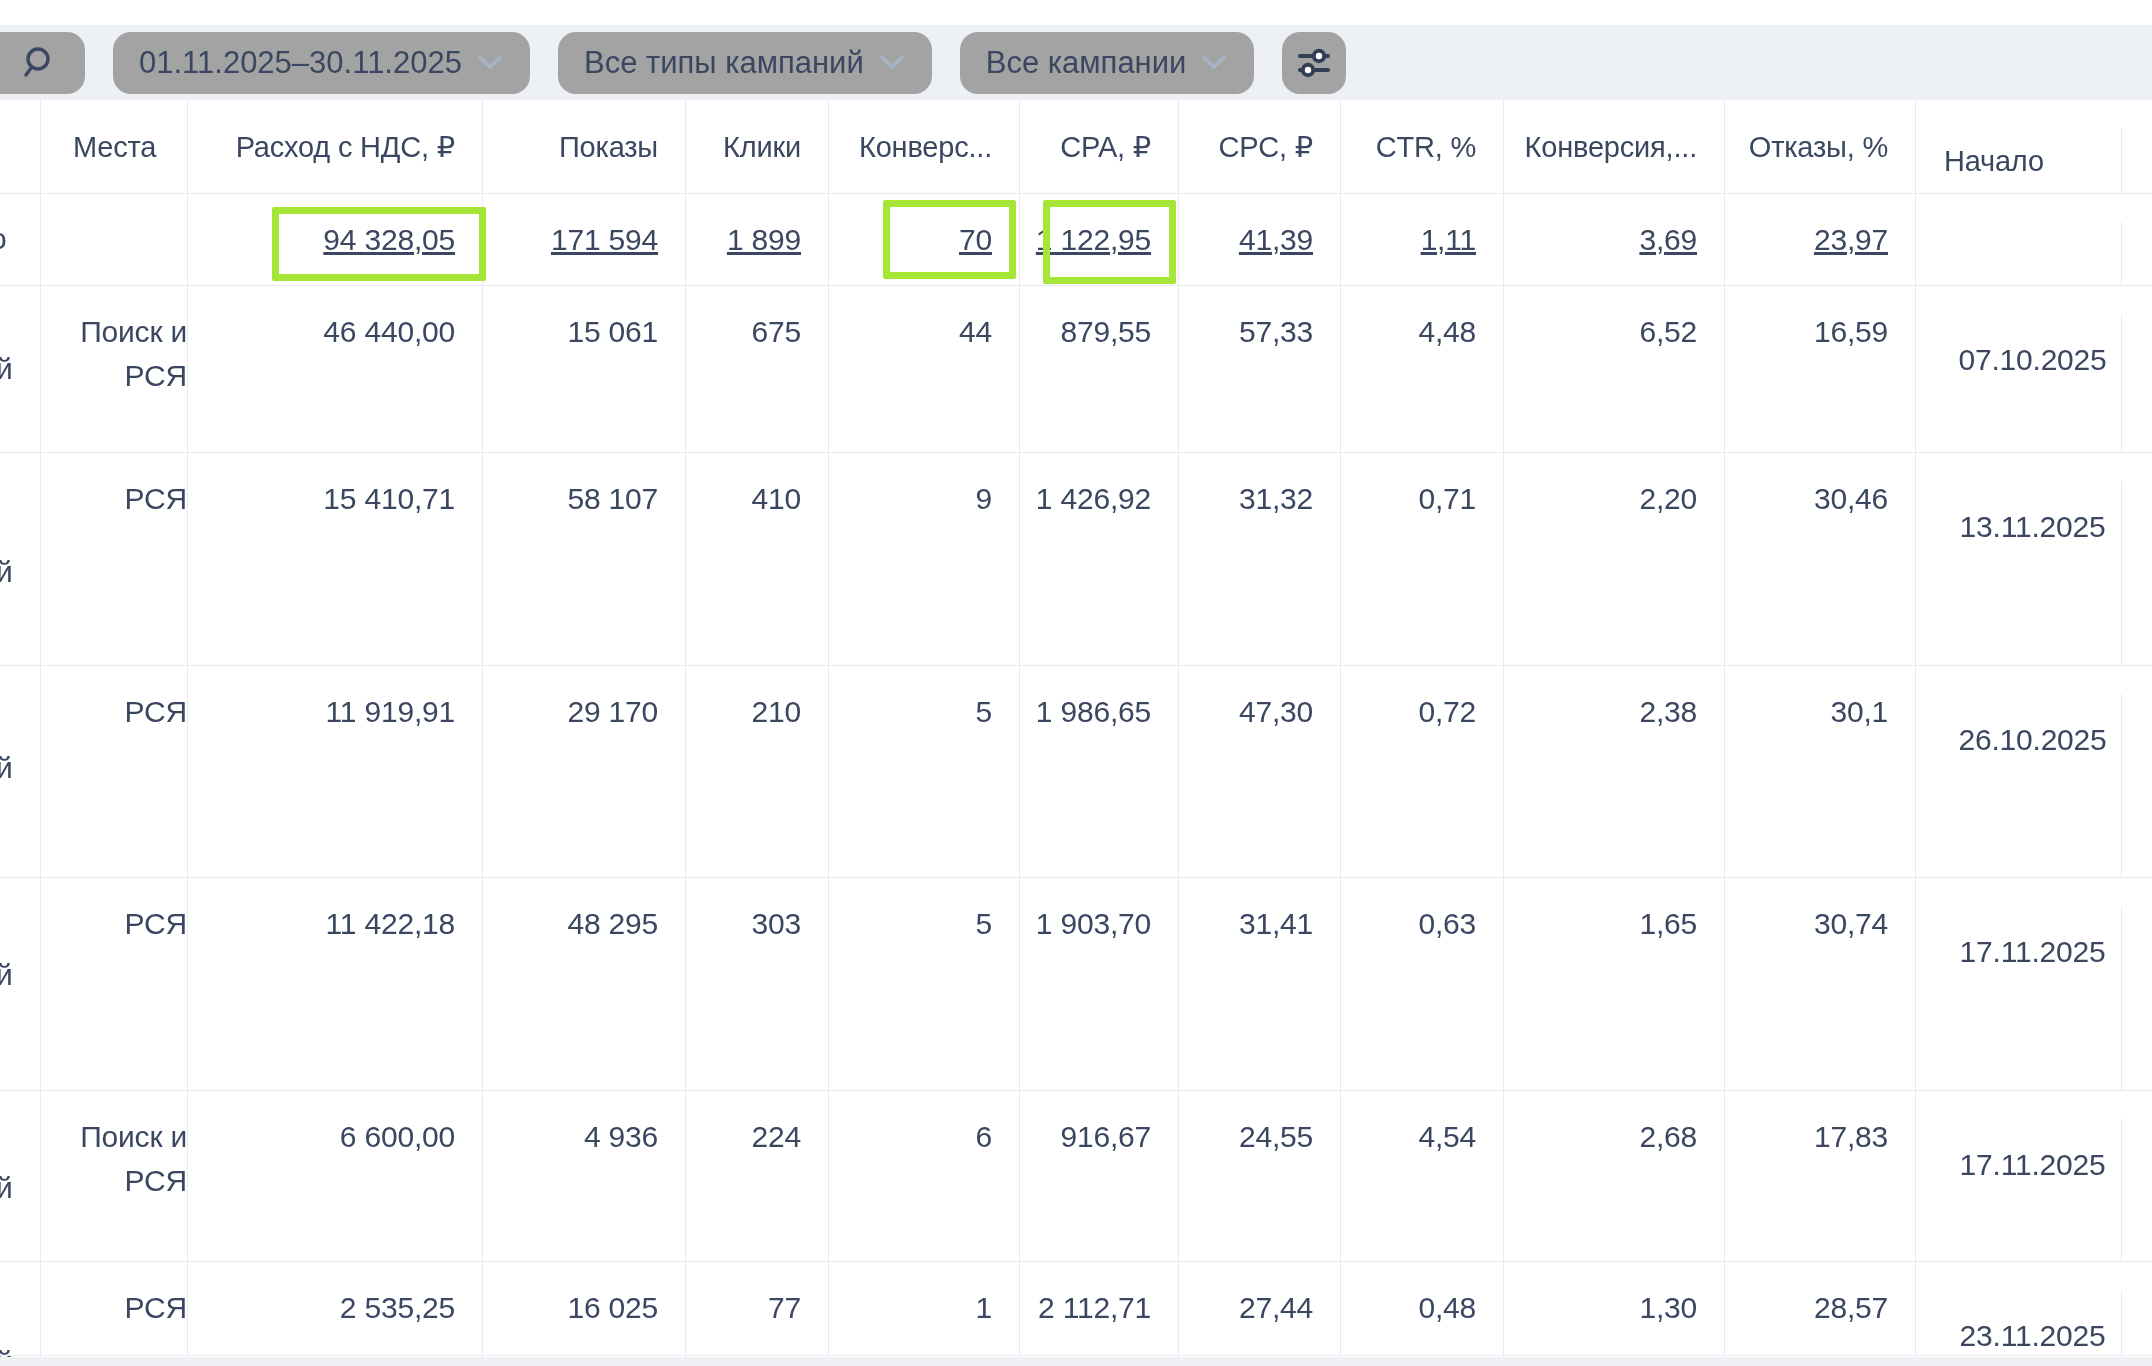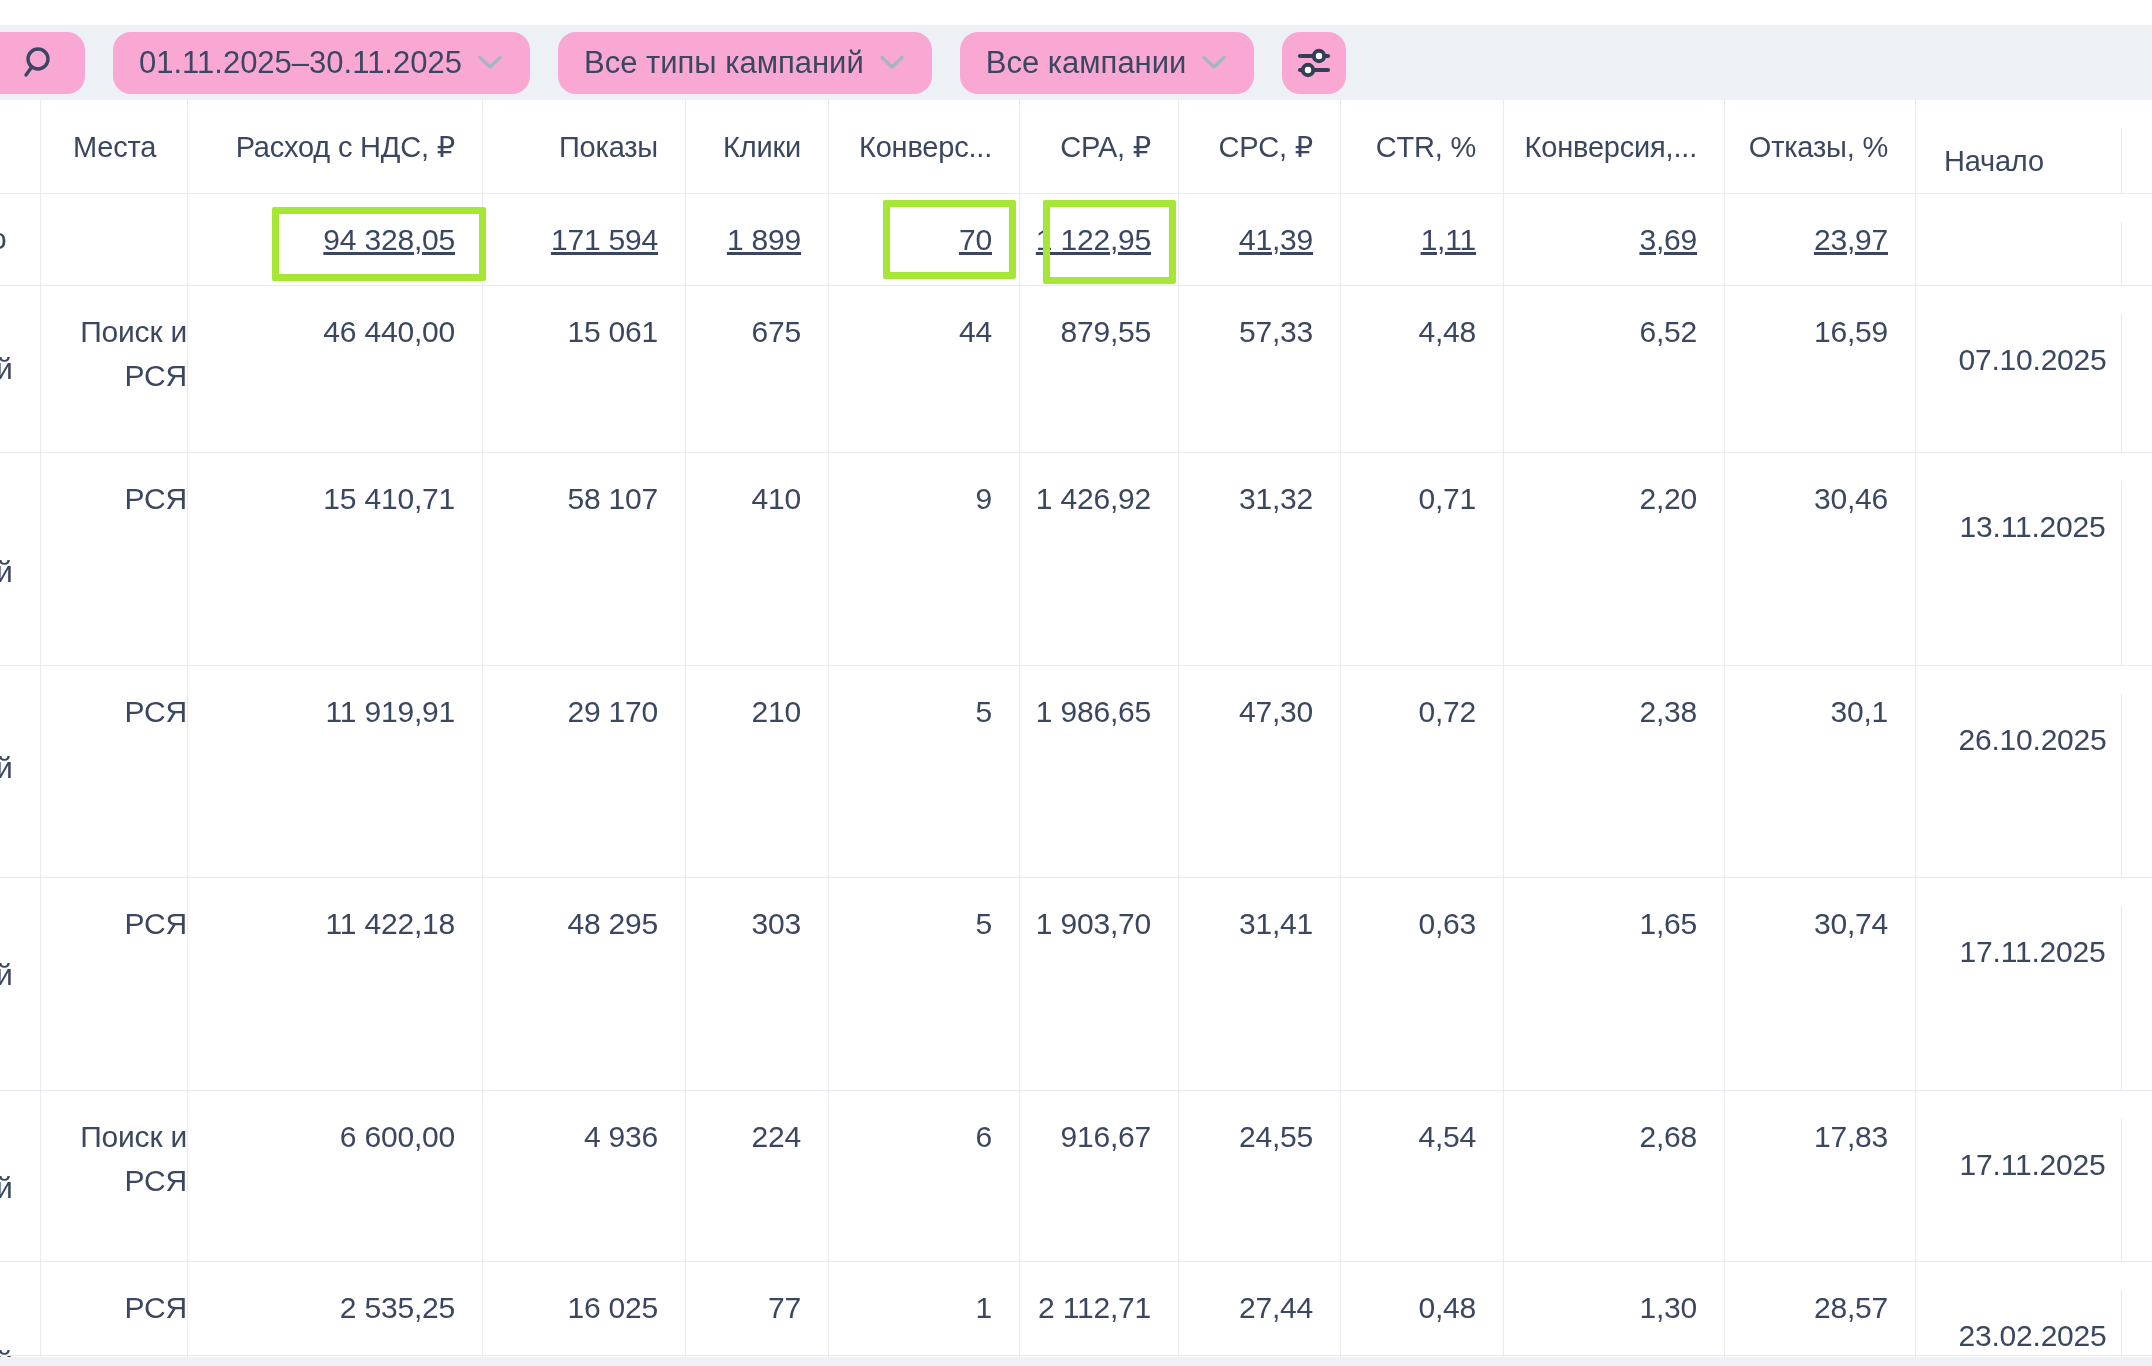--- a/index.html
+++ b/index.html
@@ -7,21 +7,21 @@
     position:relative;width:2152px;height:1366px;overflow:hidden;background:#fff;
     font-family:"Liberation Sans","DejaVu Sans",sans-serif;color:#3b4760;
     -webkit-font-smoothing:antialiased;letter-spacing:-0.2px;
   }
   
   .toolbar{
     position:absolute;left:0;top:25px;width:100%;height:75px;background:#edf0f4;
     display:flex;align-items:center;gap:28px;
   }
   .pill{
-    display:flex;align-items:center;gap:14px;height:62px;background:#f9a8d4;
+    display:flex;align-items:center;gap:14px;height:62px;background:#a3a3a3;
     border:none;border-radius:18px;padding:0 26px;font-family:inherit;
     font-size:31px;font-weight:500;color:#3b4760;cursor:pointer;white-space:nowrap;
   }
   .pill-search{width:105px;margin-left:-20px;padding:0;justify-content:center;}
   .pill-search svg{margin-left:14px;}
   .pill-icon{width:64px;padding:0;justify-content:center;}
   
   .tbl{position:absolute;left:0;top:100px;width:2152px;}
   .row{
     display:grid;
@@ -240,21 +240,21 @@
       <div class="cell al wrap">РСЯ</div>
       <div class="cell ar">2 535,25</div>
       <div class="cell ar">16 025</div>
       <div class="cell ar">77</div>
       <div class="cell ar">1</div>
       <div class="cell ar">2 112,71</div>
       <div class="cell ar">27,44</div>
       <div class="cell ar">0,48</div>
       <div class="cell ar">1,30</div>
       <div class="cell ar">28,57</div>
-      <div class="cell al2">23.02.2025</div>
+      <div class="cell al2">23.11.2025</div>
       <div class="cell"></div>
     </div>
 
   </div>
 
   <div class="hl hl-cost"></div>
   <div class="hl hl-conv"></div>
   <div class="hl hl-cpa"></div>
 
   <div class="bottomstrip"></div>

